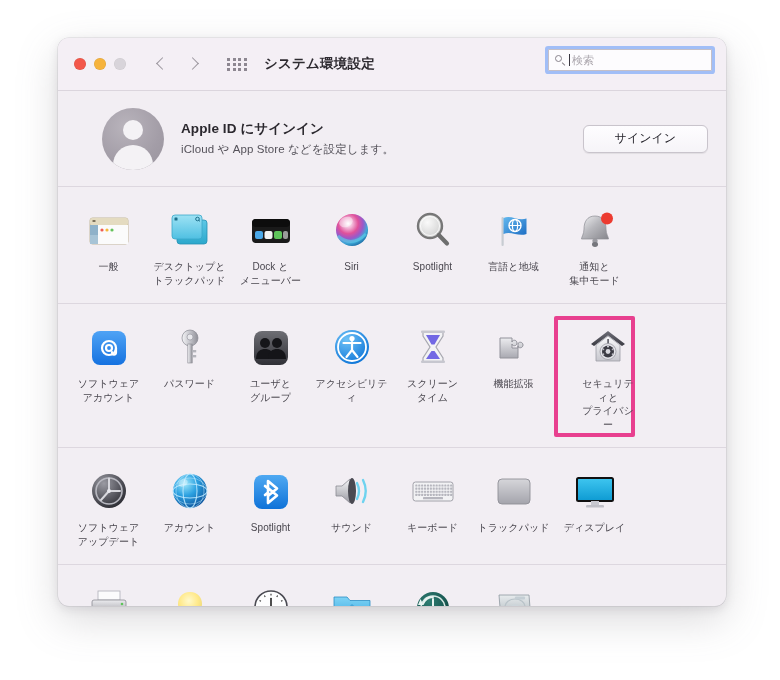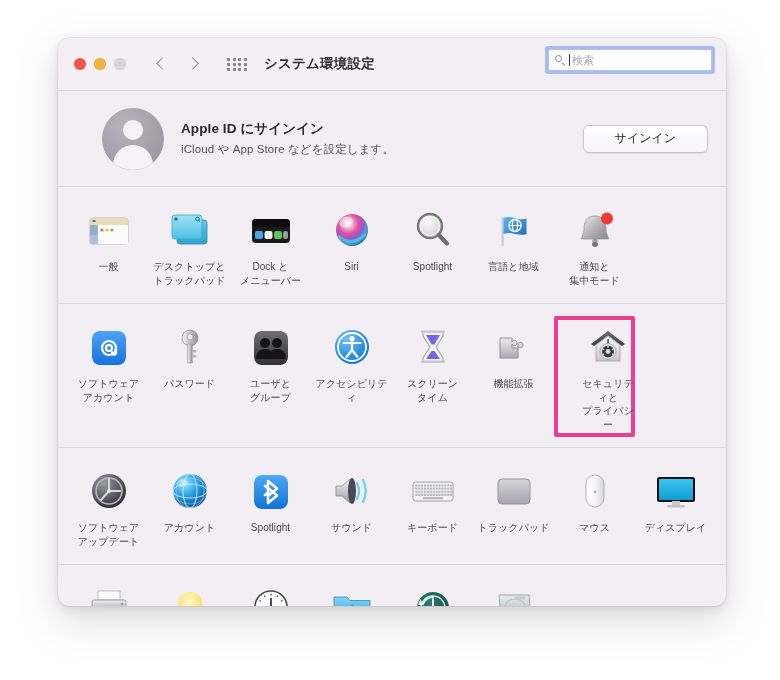--- a/index.html
+++ b/index.html
@@ -747,36 +747,20 @@
                   </defs>
         <rect x="7" y="10" width="32" height="25" rx="4" fill="url(#tp)" stroke="#8e8e96" stroke-width="0.9"></rect>
                 </svg>
               </div>
               <div class="label">トラックパッド</div>
             </div>
             <div class="cell">
               <div class="glyph">
                 <svg width="46" height="46" viewBox="0 0 46 46">
                   <defs>
-                    <linearGradient id="ms" x1="0" y1="0" x2="1" y2="0">
-        <stop offset="0" stop-color="#ffffff"></stop>
-                      <stop offset="50%" stop-color="#f6f6f8"></stop>
-        <stop offset="100%" stop-color="#d4d4da"></stop>
-                    </linearGradient>
-                  </defs>
-        <rect x="14" y="6" width="18" height="32" rx="9" fill="url(#ms)" stroke="#a8a8b0" stroke-width="0.9"></rect>
-        <circle cx="23" cy="23" r="1.4" fill="#b4b4bc"></circle>
-                </svg>
-              </div>
-              <div class="label">マウス</div>
-            </div>
-            <div class="cell">
-              <div class="glyph">
-                <svg width="46" height="46" viewBox="0 0 46 46">
-                  <defs>
                     <linearGradient id="dp" x1="0" y1="0" x2="0" y2="1">
         <stop offset="0" stop-color="#3fc6f0"></stop>
                       <stop offset="100%" stop-color="#0d9ad2"></stop>
                     </linearGradient>
                   </defs>
         <rect x="5" y="9" width="36" height="23" rx="1.5" fill="url(#dp)" stroke="#111" stroke-width="2"></rect>
         <rect x="19" y="32" width="8" height="5" fill="#c8c8d0"></rect>
         <rect x="14" y="36" width="18" height="2.6" rx="1.2" fill="#c0c0c8"></rect>
                 </svg>
               </div>

